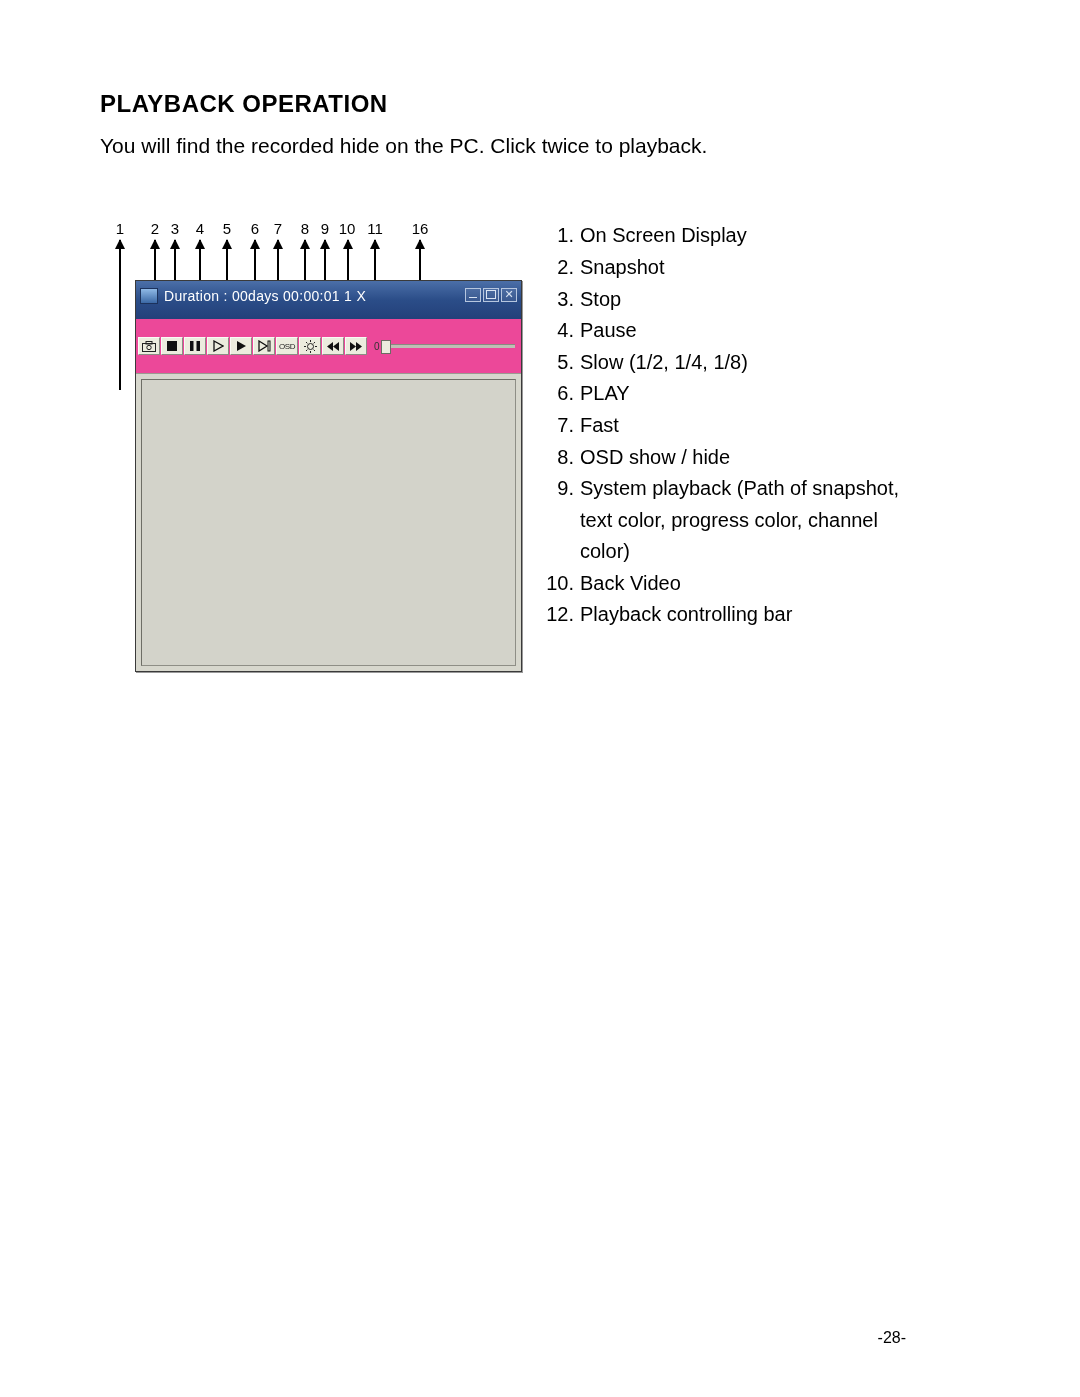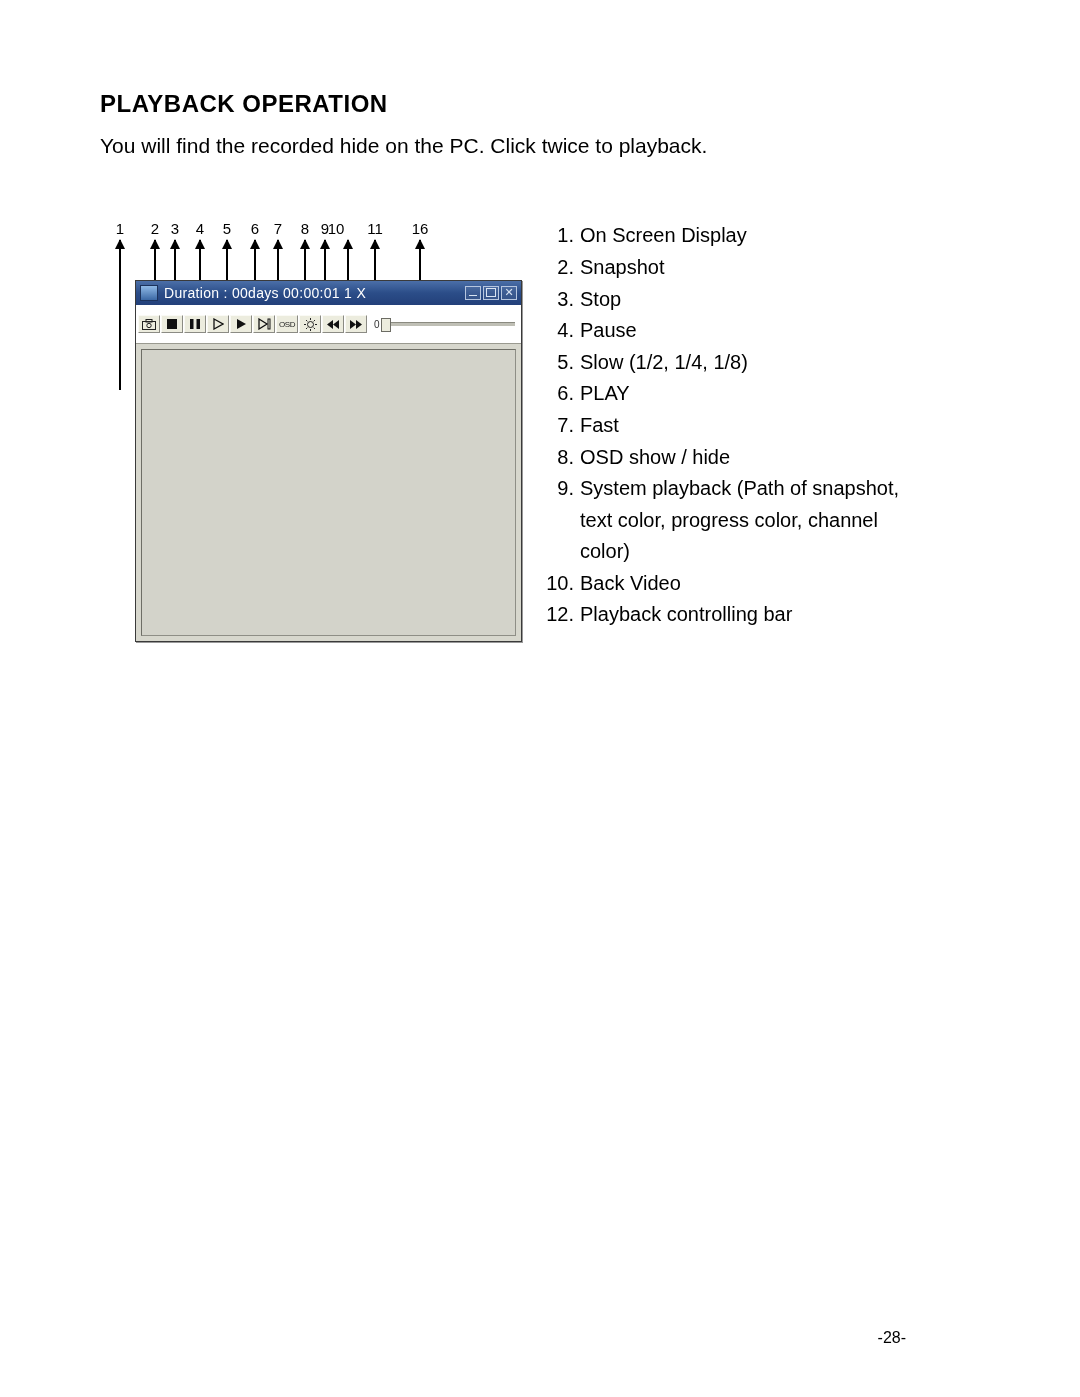--- a/index.html
+++ b/index.html
@@ -115,22 +115,22 @@
     background: #d7d7cd;
     border: 1px solid #3a3a3a;
     box-shadow: 1px 1px 0 rgba(0,0,0,0.4);
   }
   .titlebar {
     height: 24px;
     background: linear-gradient(to bottom, #4b6fa8 0%, #2b4d88 50%, #23407a 100%);
     color: #ffffff;
     font-size: 14px;
     display: flex;
-    align-items: center;
-    padding: 0 4px;
+    align-items: flex-start;
+    padding: 7px 4px;
     position: relative;
   }
   .titlebar .app-icon {
     width: 16px; height: 14px;
     background: linear-gradient(to bottom,#8fb9e6,#3b68a5);
     border: 1px solid #1c325c;
     margin-right: 6px;
     position: relative;
   }
   .titlebar .duration-text {
@@ -158,25 +158,25 @@
   }
   .maximize-box{
     display:block;width:8px;height:7px;border:1px solid #d8e3f2;margin:1px auto 0;
   }
   .close-x{
     display:block;font-size:11px;line-height:11px;
   }
 
   .toolbar {
     height: 22px;
-    background: #ffffff;
+    background: #ec4899;
     border-bottom: 1px solid #9a9a90;
     display: flex;
     align-items: center;
-    padding: 8px 2px;
+    padding: 16px 2px;
   }
   .tbtn {
     width: 22px;
     height: 18px;
     border: 1px solid #8b8b84;
     border-top-color: #fafaf5;
     border-left-color: #fafaf5;
     background: #ececde;
     margin-right: 1px;
     display: flex;
@@ -236,21 +236,21 @@
         <div class="callout-numbers">
           <span style="left:20px">1</span>
           <span style="left:55px">2</span>
           <span style="left:75px">3</span>
           <span style="left:100px">4</span>
           <span style="left:127px">5</span>
           <span style="left:155px">6</span>
           <span style="left:178px">7</span>
           <span style="left:205px">8</span>
           <span style="left:225px">9</span>
-          <span style="left:236px">10</span>
+          <span style="left:247px">10</span>
           <span style="left:275px">11</span>
           <span style="left:320px">16</span>
         </div>
 
         <div class="arrow a1" style="left:19px"></div>
         <div class="arrow a2" style="left:54px"></div>
         <div class="arrow a3" style="left:74px"></div>
         <div class="arrow a4" style="left:99px"></div>
         <div class="arrow a5" style="left:126px"></div>
         <div class="arrow a6" style="left:154px"></div>

